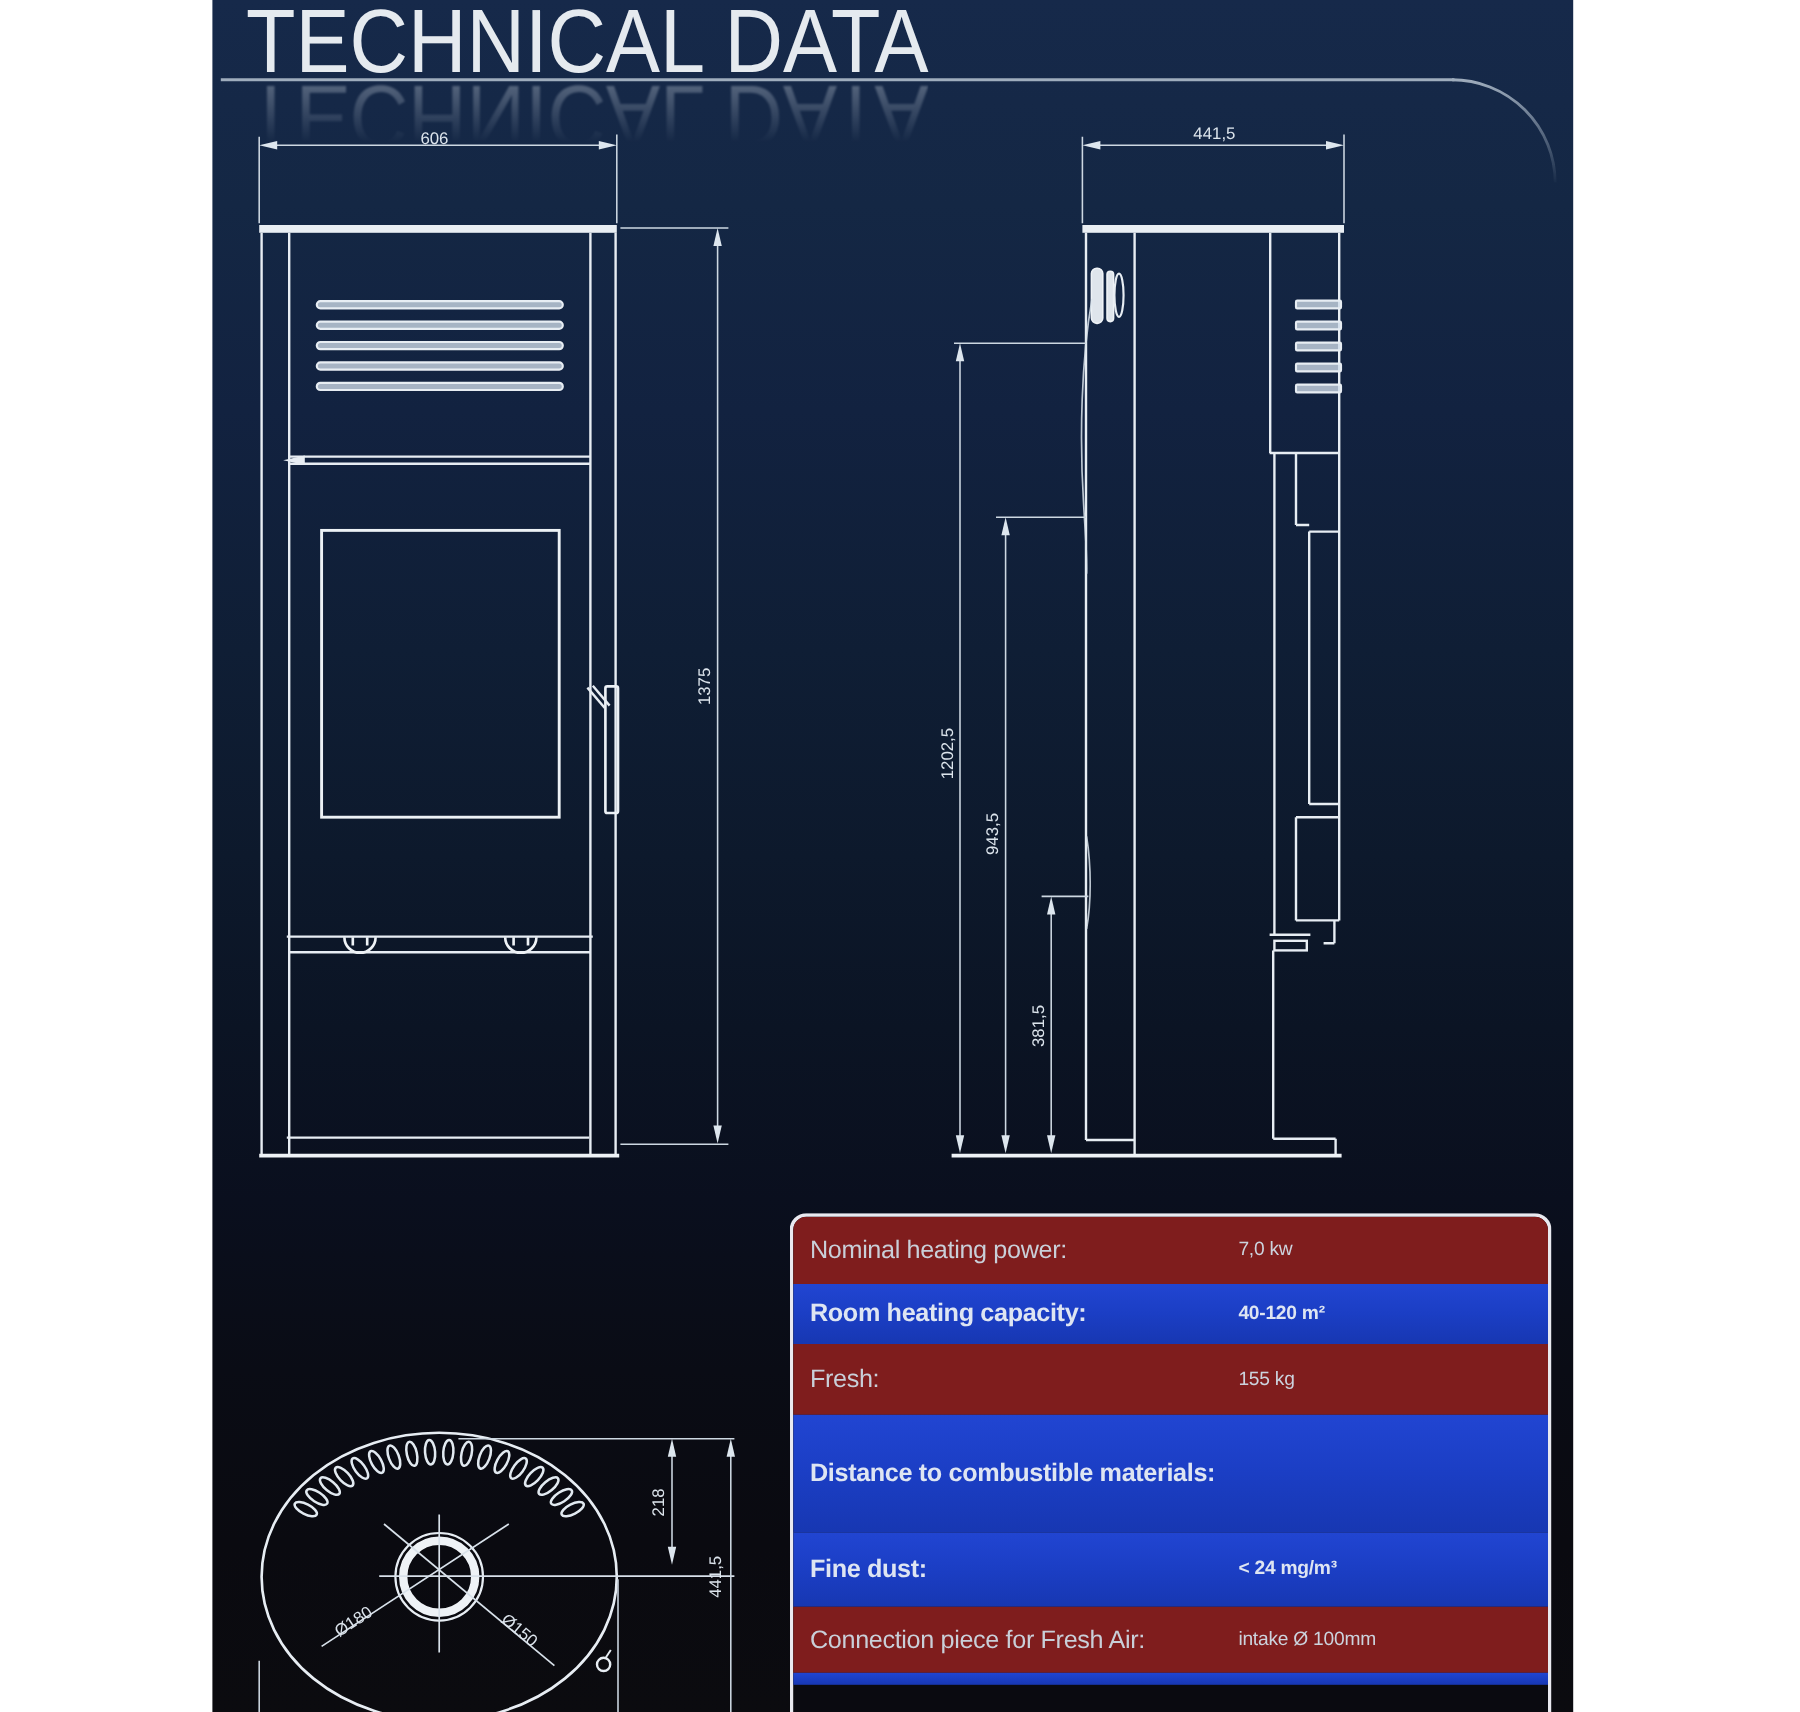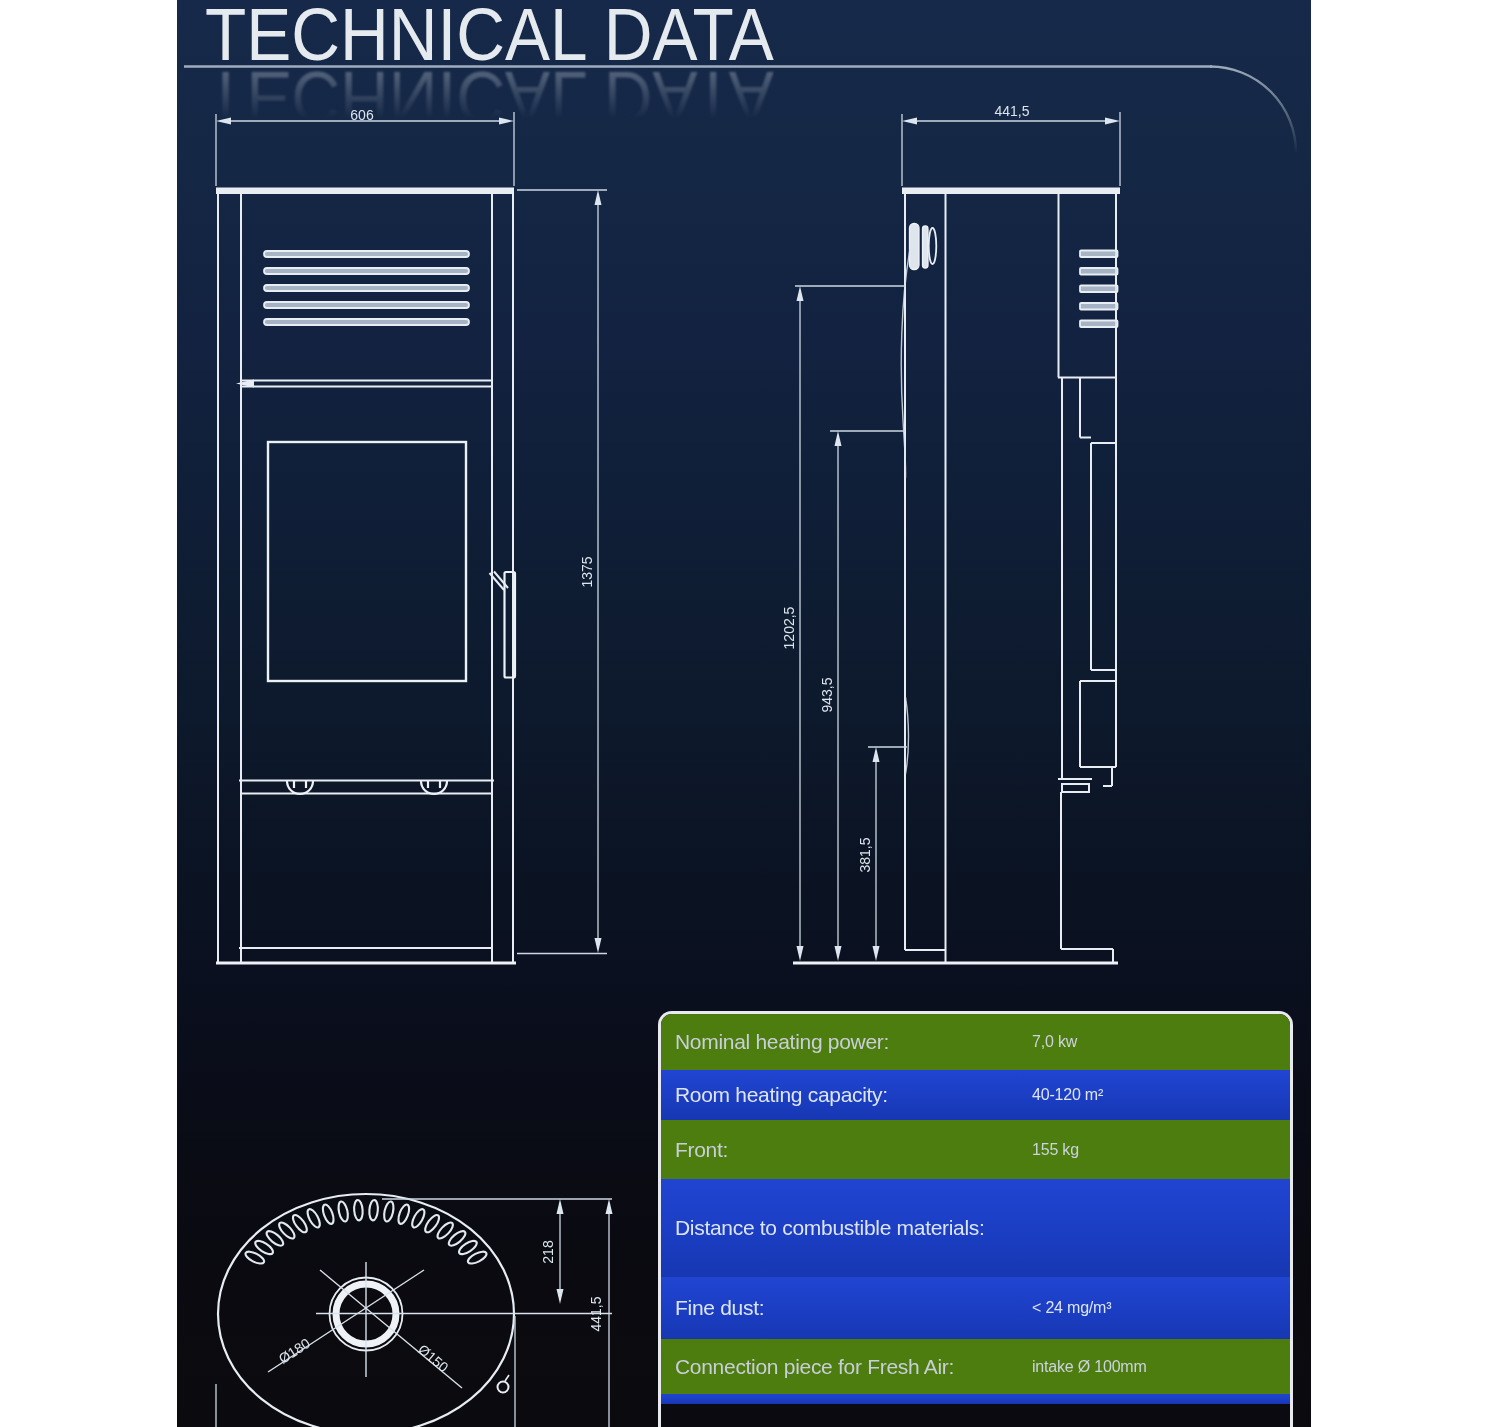--- a/index.html
+++ b/index.html
@@ -15,25 +15,25 @@
 #titleRefl{position:absolute;left:205px;top:55px;font-size:75px;color:#c3cdd9;
   letter-spacing:0;white-space:nowrap;transform:scaleX(0.9) scaleY(-1);
   transform-origin:left center;opacity:.38;filter:blur(1px);
   -webkit-mask-image:linear-gradient(0deg,rgba(0,0,0,.95) 18%,rgba(0,0,0,0) 74%);
   mask-image:linear-gradient(0deg,rgba(0,0,0,.95) 18%,rgba(0,0,0,0) 74%);}
 svg text{font-family:"Liberation Sans",sans-serif;}
 #tbl{position:absolute;left:658px;top:1011px;width:629px;height:413px;
   background:#0a0a10;border:3px solid #e9e9f0;border-bottom:none;
   border-radius:14px 14px 0 0;overflow:hidden;filter:blur(0.35px);}
 .row{position:relative;width:100%;}
-.dark-row{background:#4d7c0f;}
+.dark-row{background:#7f1d1d;}
 .blue-row{background:linear-gradient(180deg,#2145d2 0%,#1b3ec4 50%,#1737b2 100%);}
 .lbl{position:absolute;left:14px;font-size:21px;letter-spacing:-0.3px;color:#c9cfd8;top:50%;transform:translateY(-50%);}
 .val{position:absolute;left:371px;font-size:16px;letter-spacing:-0.2px;color:#ccd3dd;top:50%;transform:translateY(-50%);white-space:nowrap;}
-.blue-row .lbl,.blue-row .val{color:#dee5f2;}
+.blue-row .lbl,.blue-row .val{color:#dee5f2;font-weight:bold;}
 </style>
 </head>
 <body>
 
 <div id="dark"></div>
 
 <div id="title">TECHNICAL DATA</div>
 
 <div id="titleRefl">TECHNICAL DATA</div>
 
@@ -294,21 +294,21 @@
       <span class="lbl">Nominal heating power:</span>
       <span class="val">7,0 kw</span>
     </div>
 
   <div class="row blue-row" style="height:50px">
       <span class="lbl">Room heating capacity:</span>
       <span class="val">40-120 m²</span>
     </div>
 
   <div class="row dark-row" style="height:59px">
-      <span class="lbl">Front:</span>
+      <span class="lbl">Fresh:</span>
       <span class="val">155 kg</span>
     </div>
 
   <div class="row blue-row" style="height:98px">
       <span class="lbl">Distance to combustible materials:</span>
     </div>
 
 
   <div class="row blue-row" style="height:62px">
       <span class="lbl">Fine dust:</span>

